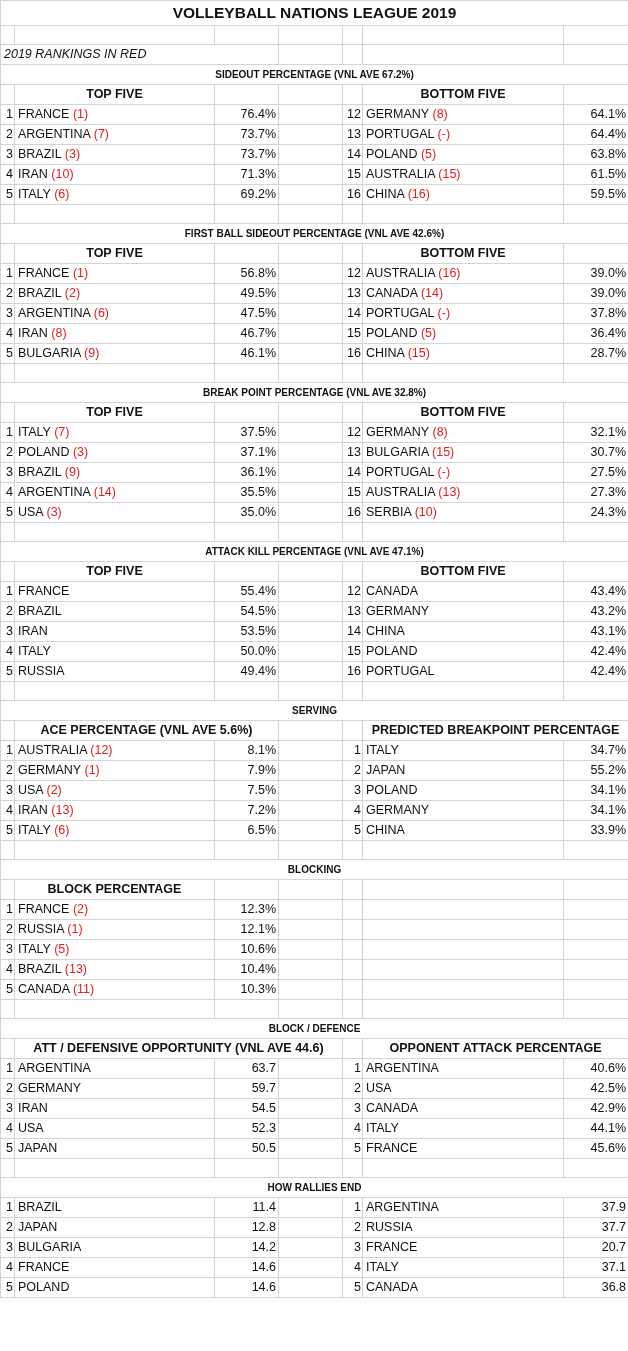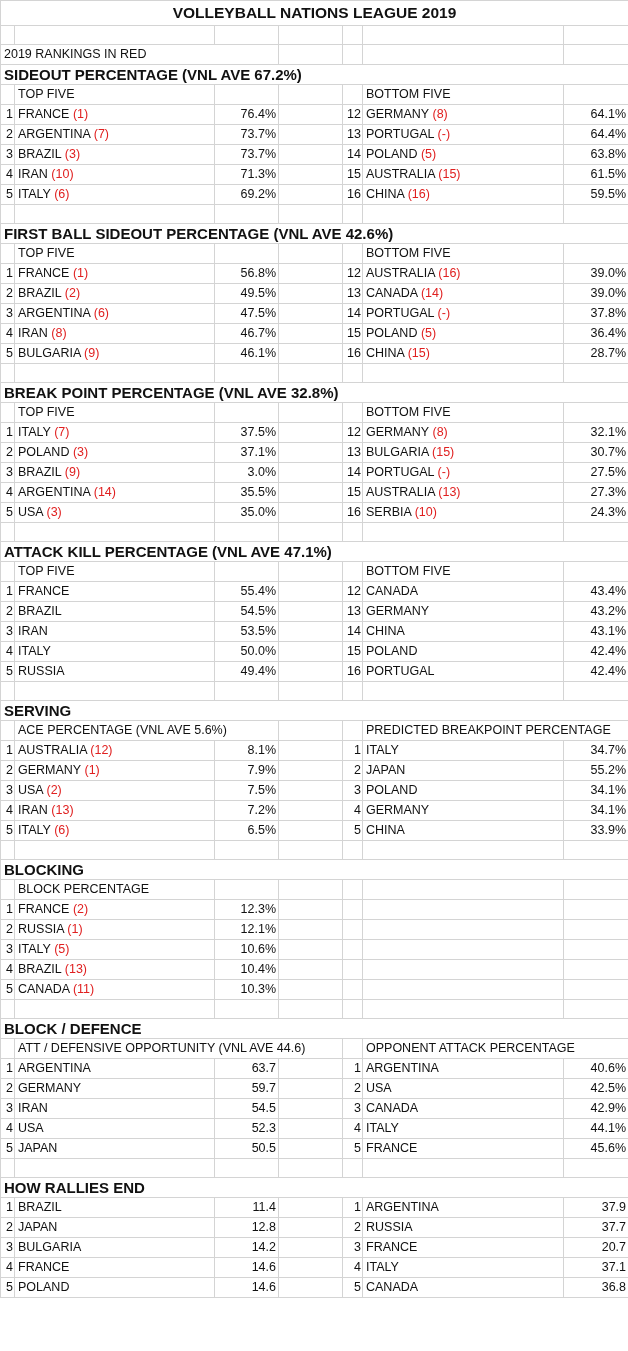--- a/index.html
+++ b/index.html
@@ -1,27 +1,27 @@
 <!DOCTYPE html>
 <html><head>
 <meta charset="utf-8">
 <style>
   html, body { margin: 0; padding: 0; background: #ffffff; }
   body { width: 628px; height: 1351px; overflow: hidden; font-family: "Liberation Sans", sans-serif; }
   .sheet { position: relative; width: 628px; height: 1351px; }
   .grid { border-collapse: collapse; table-layout: fixed; width: 628px; position: absolute; left: 0; top: 0; }
   .grid td { border: 1px solid #d4d4d4; padding: 0 3px; height: 19px; line-height: 19px; font-size: 12.5px; color: #111; white-space: nowrap; overflow: visible; box-sizing: border-box; }
   .grid tr.title td { height: 25px; line-height: 24px; font-size: 15.5px; font-weight: bold; text-align: center; letter-spacing: 0; }
-  .grid td.sect { text-align: left; font-weight: bold; font-size: 15px; }
-  .grid td.sub { font-weight: normal; }
+  .grid td.sect { text-align: center; font-weight: bold; font-size: 10px; }
+  .grid td.sub { font-weight: bold; text-align: center; }
   .grid td.num { text-align: right; padding-right: 2px; }
   .grid td.rank { text-align: right; padding: 0 1px 0 0; }
   .grid td.noright { border-right-color: transparent; }
   .red { color: #e02020; }
-  .note { color: #e02020; font-size: 12px; }
+  .note { color: #e02020; font-style: italic; font-size: 12px; }
 </style>
 </head>
 <body>
 
 <div class="sheet">
   <table class="grid">
     <colgroup>
       <col style="width:14px">
         <col style="width:200px">
         <col style="width:64px">
@@ -209,21 +209,21 @@
           <td><span>POLAND</span> <span class="red">(3)</span></td>
           <td class="num">37.1%</td>
           <td></td>
           <td class="rank">13</td>
           <td><span>BULGARIA</span> <span class="red">(15)</span></td>
           <td class="num">30.7%</td>
         </tr>
         <tr>
           <td class="rank">3</td>
           <td><span>BRAZIL</span> <span class="red">(9)</span></td>
-          <td class="num">3.0%</td>
+          <td class="num">36.1%</td>
           <td></td>
           <td class="rank">14</td>
           <td><span>PORTUGAL</span> <span class="red">(-)</span></td>
           <td class="num">27.5%</td>
         </tr>
         <tr>
           <td class="rank">4</td>
           <td><span>ARGENTINA</span> <span class="red">(14)</span></td>
           <td class="num">35.5%</td>
           <td></td>

